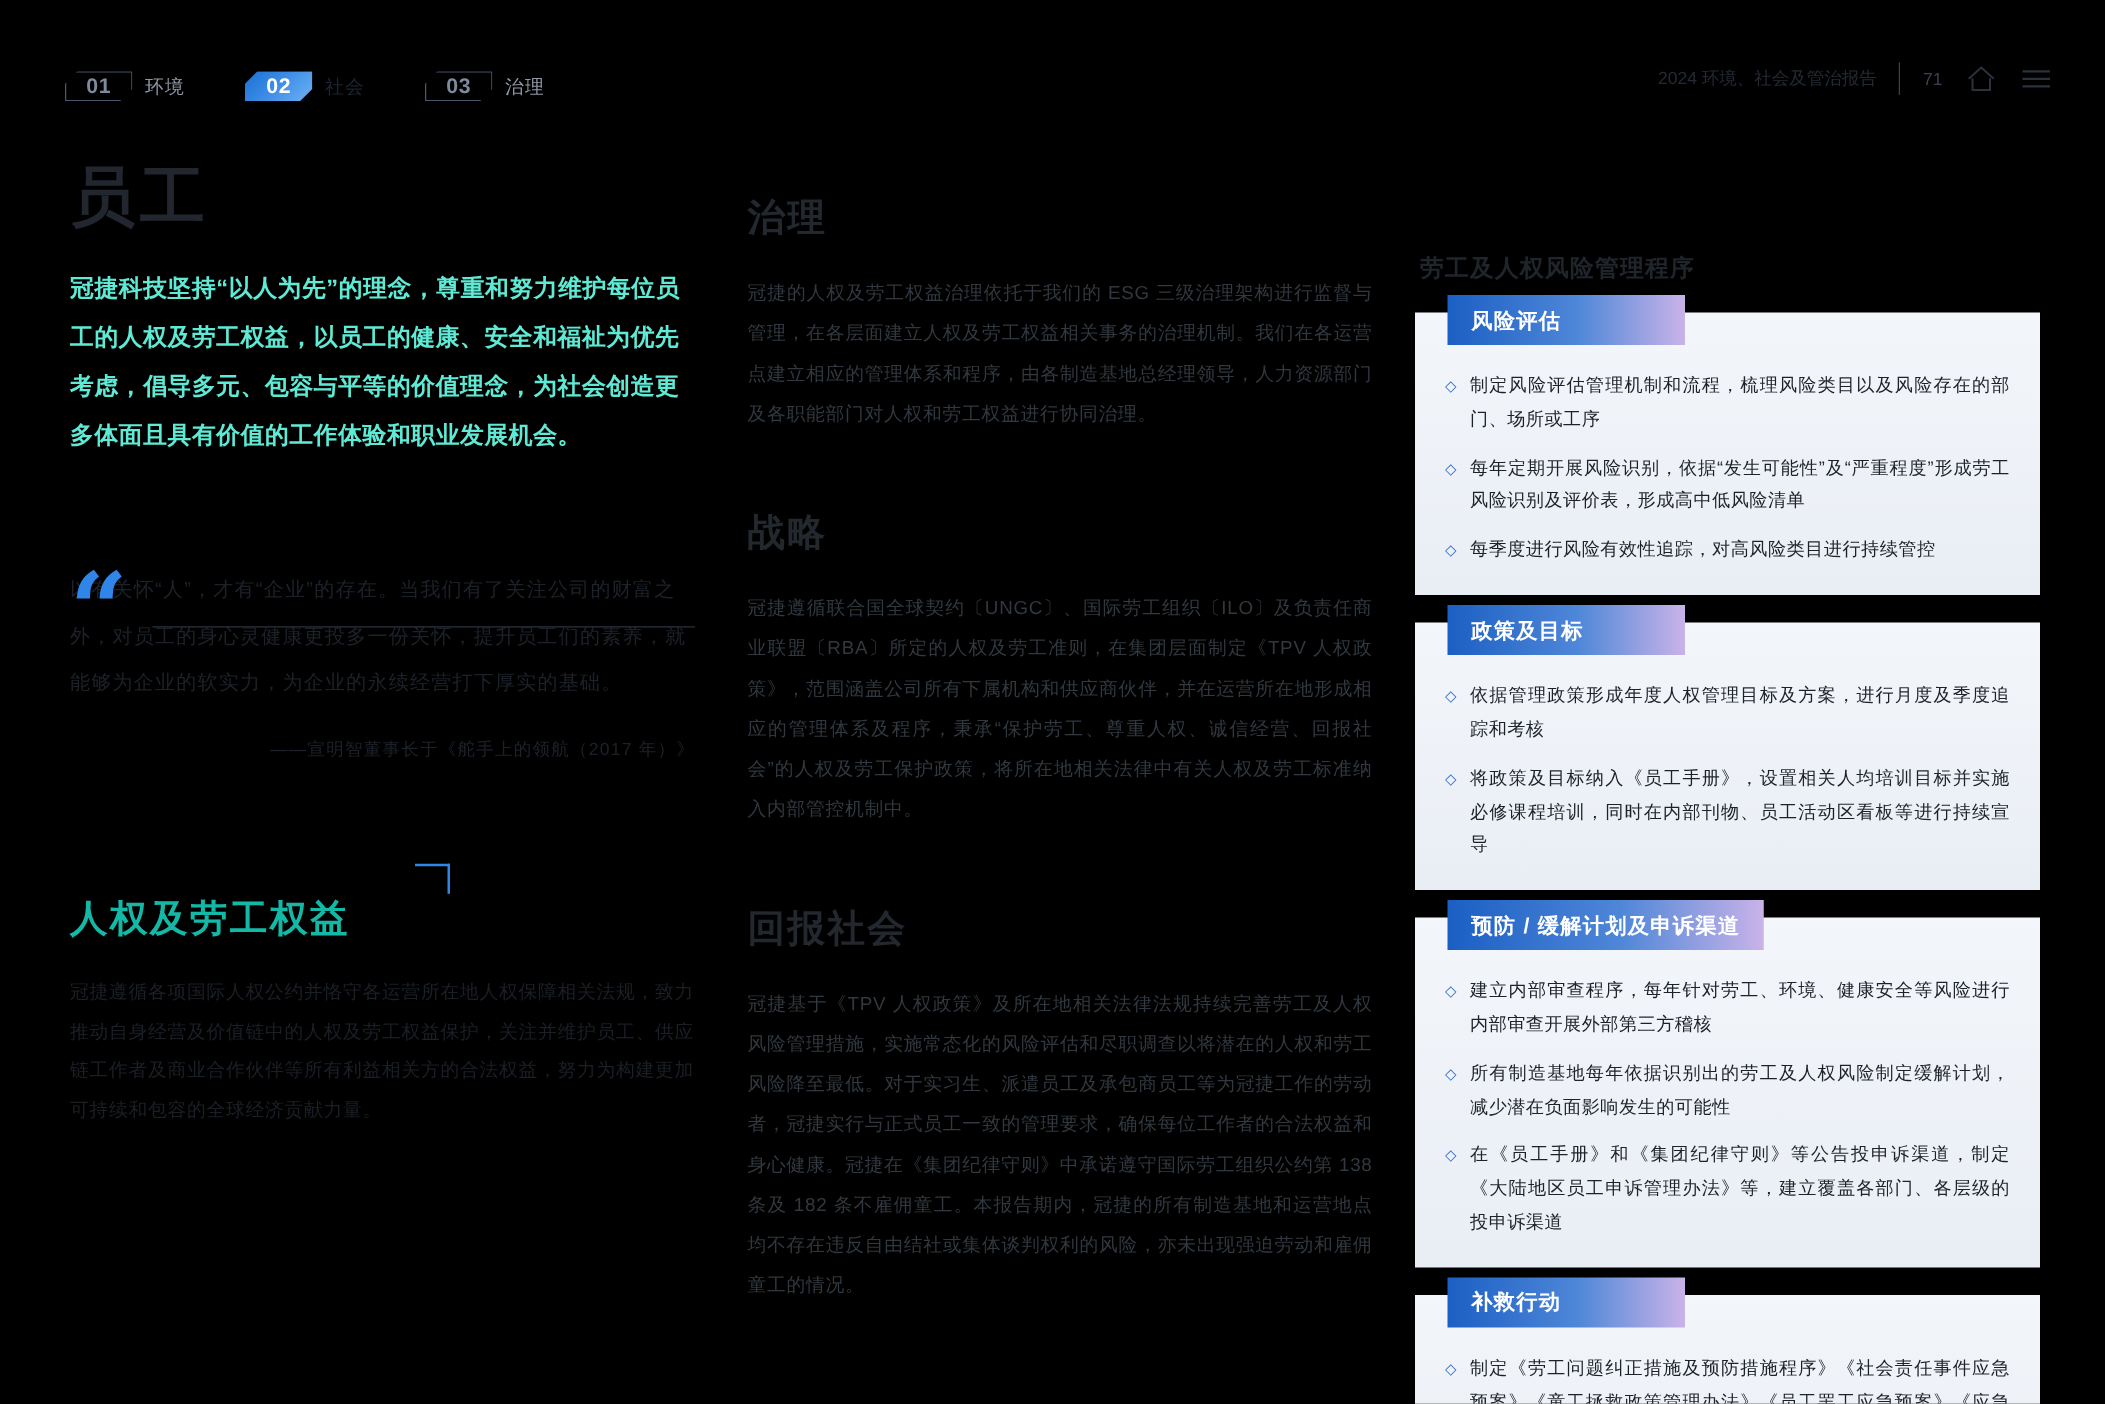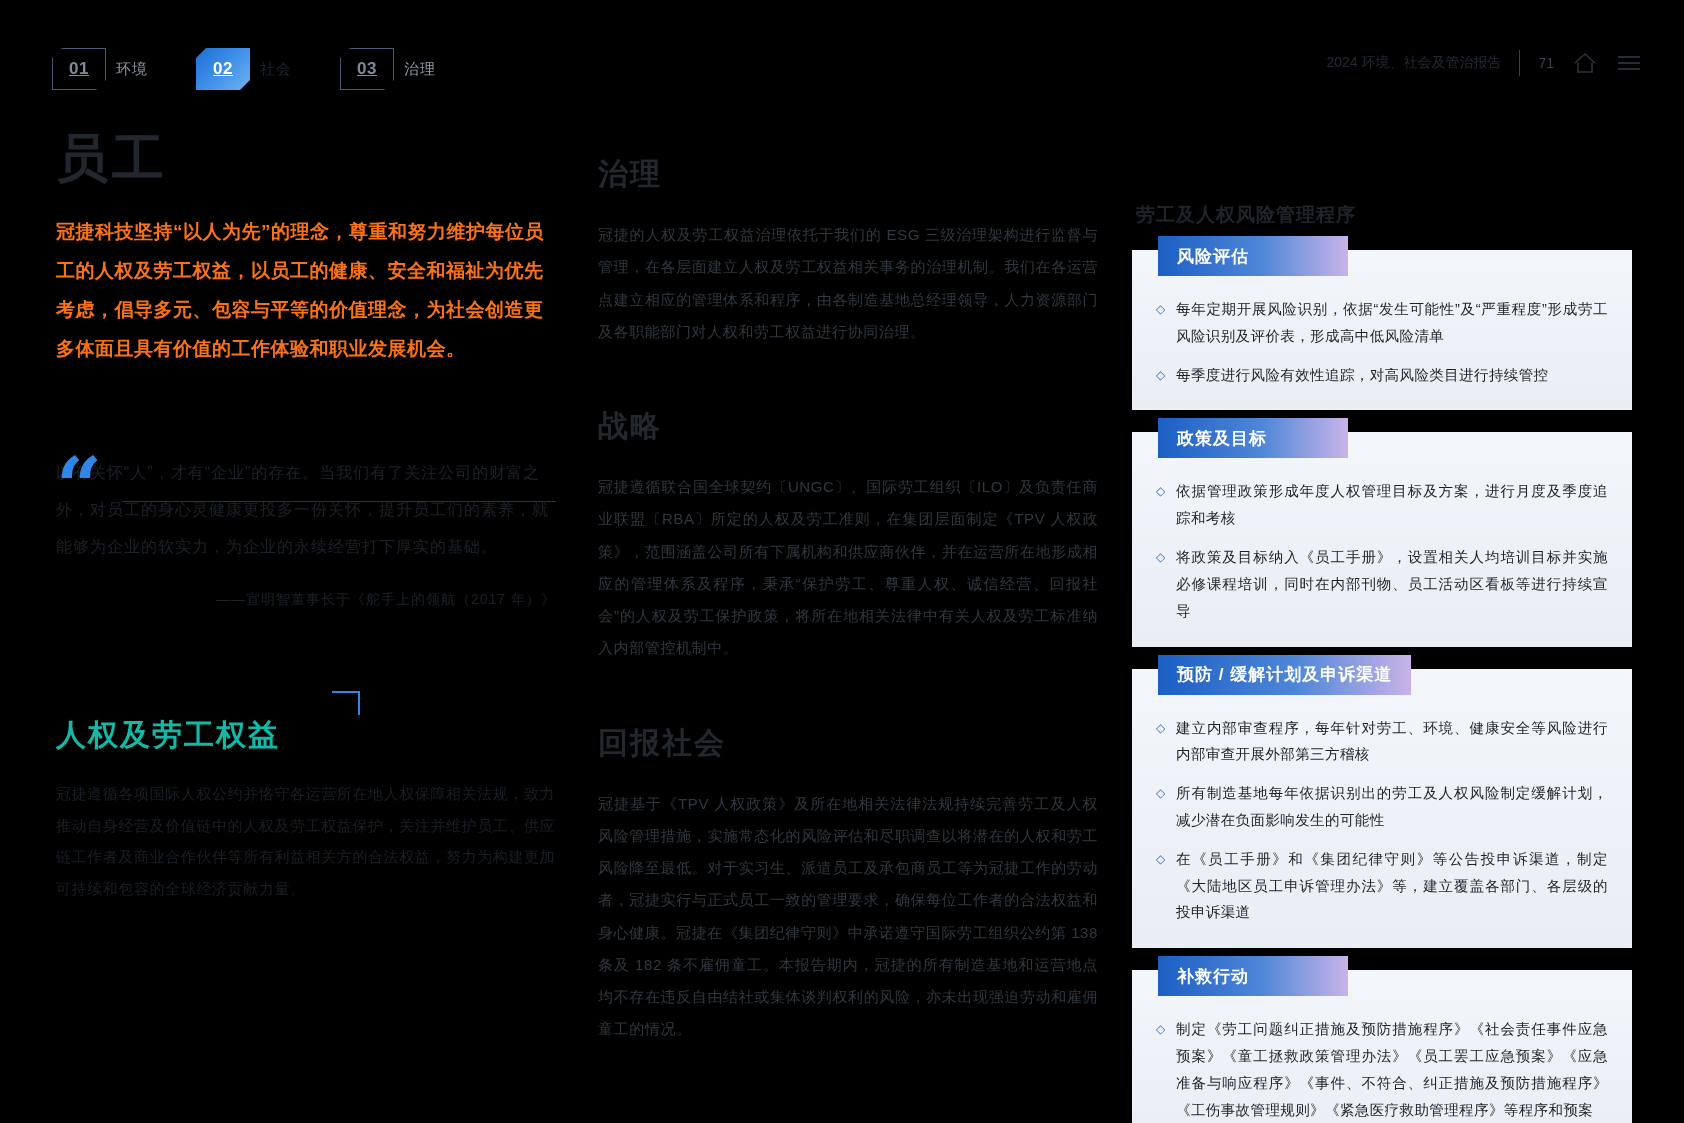--- a/index.html
+++ b/index.html
@@ -32,33 +32,32 @@
     gap: 48px;
   }
   .nav-tab {
     display: flex;
     align-items: center;
     gap: 10px;
     height: 42px;
   }
   .nav-tab .chip {
     width: 54px;
-    height: 42px;
+    height: 24px;
     position: relative;
     display: flex;
     align-items: center;
     justify-content: center;
     font-size: 17px;
     font-weight: bold;
     letter-spacing: 0.5px;
     color: #7e8aa0;
     border: 1px solid #4a5570;
     box-sizing: border-box;
     clip-path: polygon(10px 0, 100% 0, 100% calc(100% - 10px), calc(100% - 10px) 100%, 0 100%, 0 10px);
-    text-decoration: underline;
   }
   .nav-tab.active .chip {
     color: #ffffff;
     background: linear-gradient(135deg, #1a6fd4 0%, #3f8fe8 50%, #6fb2f2 100%);
     border: none;
   }
   .nav-tab .tab-label {
     font-size: 15px;
     color: #8f98a8;
     letter-spacing: 1px;
@@ -124,21 +123,21 @@
     font-weight: bold;
     letter-spacing: 4px;
     color: #22272f;
     margin: 0 0 26px 0;
     line-height: 1.1;
   }
   .lede {
     font-size: 19px;
     line-height: 2.05;
     font-weight: bold;
-    color: #f97316;
+    color: #5eead4;
     letter-spacing: 0.5px;
     margin: 0;
   }
   .quote-block {
     margin-top: 76px;
     position: relative;
   }
   .quote-mark {
     font-size: 80px;
     line-height: 0.8;
@@ -356,20 +355,21 @@
     </div>
 
   </div>
 
   <div class="col-right">
     <div class="right-title">劳工及人权风险管理程序</div>
 
     <div class="card">
       <div class="card-badge">风险评估</div>
       <ul>
+        <li>制定风险评估管理机制和流程，梳理风险类目以及风险存在的部门、场所或工序</li>
         <li>每年定期开展风险识别，依据“发生可能性”及“严重程度”形成劳工风险识别及评价表，形成高中低风险清单</li>
         <li>每季度进行风险有效性追踪，对高风险类目进行持续管控</li>
       </ul>
     </div>
 
     <div class="card">
       <div class="card-badge">政策及目标</div>
       <ul>
         <li>依据管理政策形成年度人权管理目标及方案，进行月度及季度追踪和考核</li>
         <li>将政策及目标纳入《员工手册》，设置相关人均培训目标并实施必修课程培训，同时在内部刊物、员工活动区看板等进行持续宣导</li>

